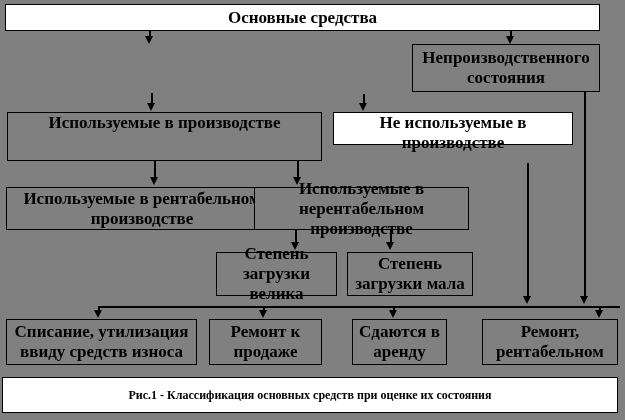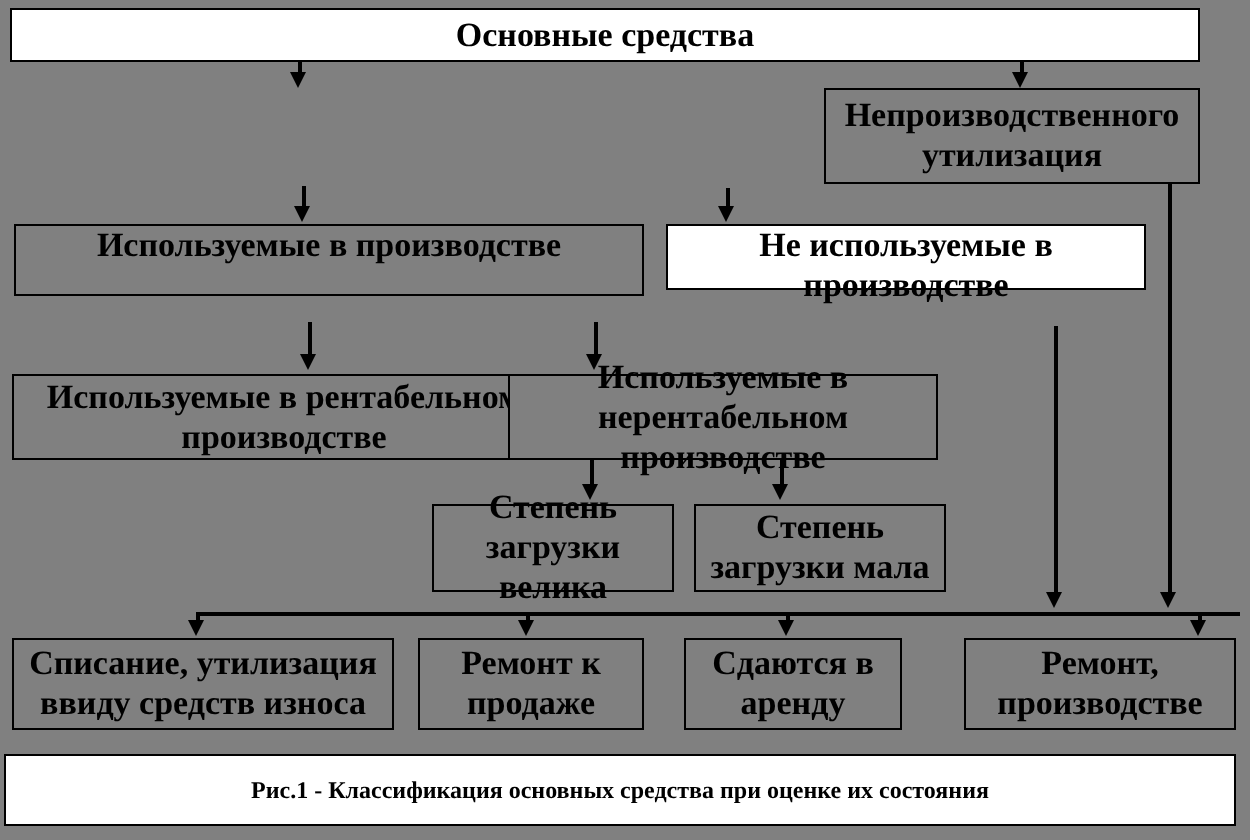--- a/index.html
+++ b/index.html
@@ -47,37 +47,37 @@
     text-align:center;
   }
 </style>
 </head>
 <body>
 
 <div id="canvas">
 
   <div class="node white" style="left:5px;top:4px;width:595px;height:27px">Основные средства</div>
 
-  <div class="node gray" style="left:412px;top:44px;width:188px;height:48px">Непроизводственного утилизация</div>
+  <div class="node gray" style="left:412px;top:44px;width:188px;height:48px">Непроизводственного состояния</div>
 
-  <div class="node gray top-align" style="left:7px;top:112px;width:315px;height:36px">Используемые в производстве</div>
+  <div class="node gray top-align" style="left:7px;top:112px;width:315px;height:49px">Используемые в производстве</div>
   <div class="node white top-align" style="left:333px;top:112px;width:240px;height:33px">Не используемые в производстве</div>
 
   <div class="node gray" style="left:6px;top:187px;width:272px;height:43px">Используемые в рентабельном производстве</div>
   <div class="node gray" style="left:254px;top:187px;width:215px;height:43px">Используемые в нерентабельном производстве</div>
 
   <div class="node gray" style="left:216px;top:252px;width:121px;height:44px">Степень загрузки велика</div>
   <div class="node gray" style="left:347px;top:252px;width:126px;height:44px">Степень загрузки мала</div>
 
   <div class="node gray" style="left:6px;top:319px;width:191px;height:46px">Списание, утилизация ввиду средств износа</div>
   <div class="node gray" style="left:209px;top:319px;width:113px;height:46px">Ремонт к продаже</div>
-  <div class="node gray" style="left:342px;top:319px;width:109px;height:46px">Сдаются в аренду</div>
-  <div class="node gray" style="left:482px;top:319px;width:136px;height:46px">Ремонт, производстве</div>
+  <div class="node gray" style="left:352px;top:319px;width:95px;height:46px">Сдаются в аренду</div>
+  <div class="node gray" style="left:482px;top:319px;width:136px;height:46px">Ремонт, рентабельном</div>
 
-  <div class="caption" style="left:2px;top:377px;width:616px;height:36px">Рис.1 - Классификация основных  средства при оценке их состояния</div>
+  <div class="caption" style="left:2px;top:377px;width:616px;height:36px">Рис.1 - Классификация основных  средств при оценке их состояния</div>
 
   <div class="vline" style="left:149px;top:31px;height:6px"></div>
   <div class="ahead" style="left:145px;top:36px"></div>
 
   <div class="vline" style="left:510px;top:31px;height:6px"></div>
   <div class="ahead" style="left:506px;top:36px"></div>
 
   <div class="vline" style="left:151px;top:93px;height:11px"></div>
   <div class="ahead" style="left:147px;top:103px"></div>
 

